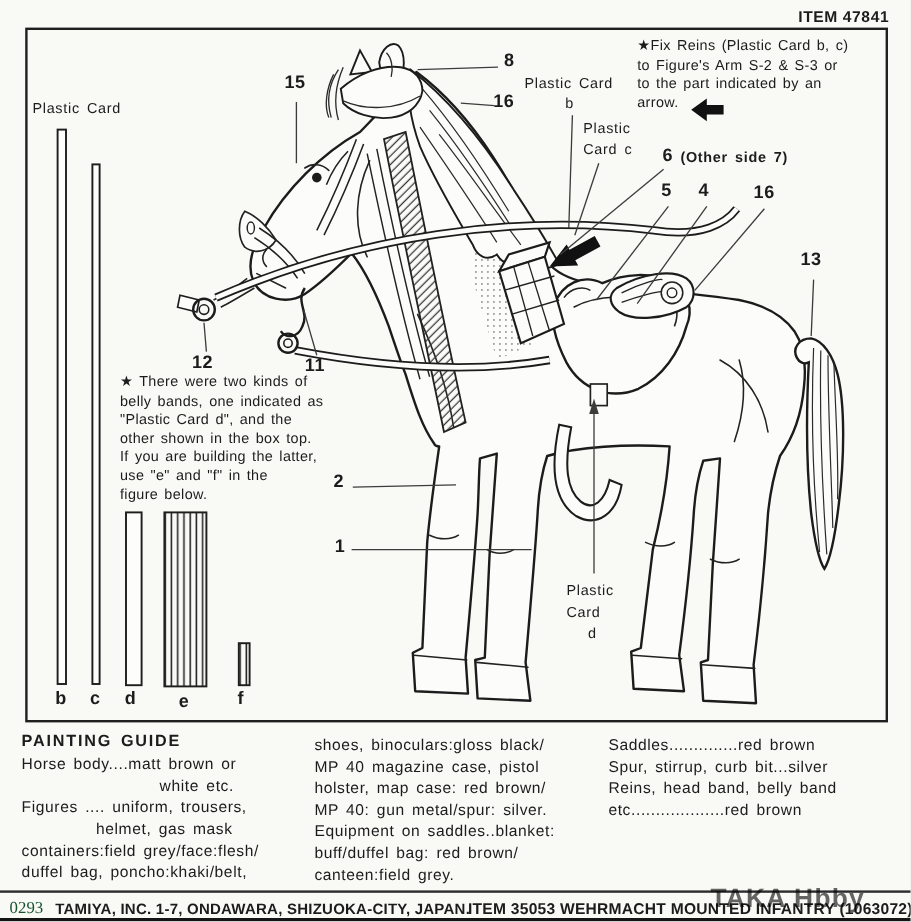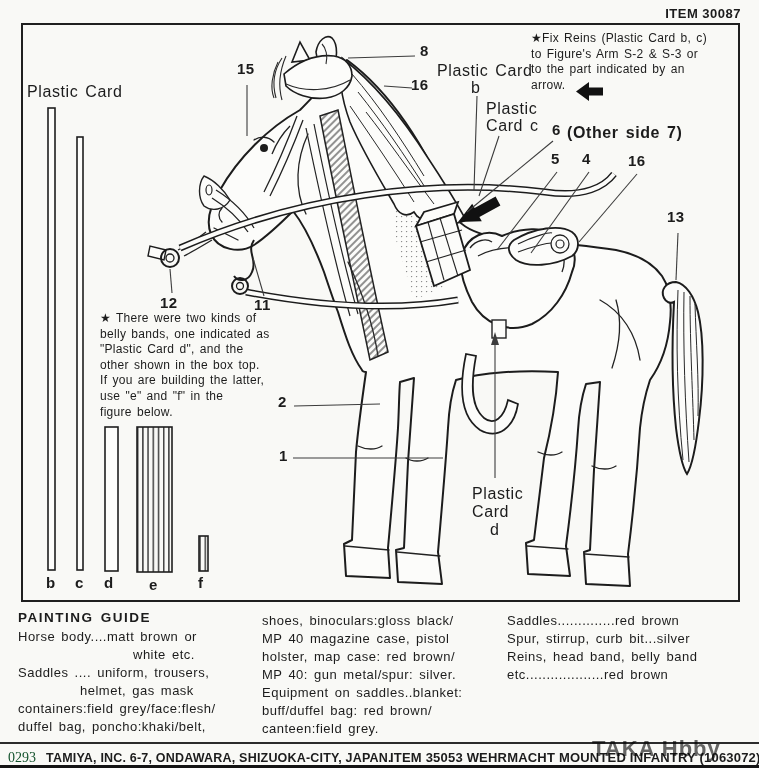--- a/index.html
+++ b/index.html
@@ -4,21 +4,21 @@
 <style>
   html,body{margin:0;padding:0;background:#e8e8e6;}
   .page{position:relative;width:759px;height:768px;background:#f9f9f6;overflow:hidden;
         font-family:"Liberation Sans",sans-serif;color:#1c1c1c;}
   .abs{position:absolute;white-space:nowrap;}
   .main-box{position:absolute;left:21px;top:23px;width:715px;height:575px;
             border:2px solid #1f1f1f;background:transparent;}
   svg.art{position:absolute;left:0;top:0;}
   .item-top{font-size:13px;font-weight:bold;letter-spacing:.5px;}
   .title{font-size:14.5px;letter-spacing:1.2px;word-spacing:3px;}
-  .small-label{font-size:16px;letter-spacing:.6px;word-spacing:2px;}
+  .small-label{font-size:12px;letter-spacing:.6px;word-spacing:2px;}
   .num{font-size:15px;font-weight:bold;letter-spacing:.5px;}
   .note{font-size:12px;line-height:15.6px;letter-spacing:.3px;word-spacing:1.5px;}
   .note div{white-space:nowrap;}
   .striplbl{font-size:15px;font-weight:bold;}
   .pg{font-size:13px;line-height:18px;letter-spacing:.5px;word-spacing:2px;}
   .pg div{white-space:nowrap;}
   .pg-title{font-size:13.5px;font-weight:bold;letter-spacing:1.5px;margin-bottom:1px;}
   .pg-indent-a{margin-left:115px;}
   .pg-indent-b{margin-left:62px;}
   .foot-line{position:absolute;left:0;top:742px;width:759px;height:2px;background:#2c2c2c;}
@@ -206,21 +206,21 @@
       <path d="M 678,233 L 676,280"></path>
       <path d="M 172,293 L 170,269"></path>
       <path d="M 264,296 L 253,258"></path>
       <path d="M 294,406 L 380,404"></path>
       <path d="M 293,458 L 443,458"></path>
       <path d="M 495,478 L 495,340"></path>
     </g>
     <polygon fill="#3c3c3c" points="491,345 495,332 499,345"></polygon>
   </svg>
 
-  <div class="abs item-top" style="right:18px;top:6px;">ITEM 30087</div>
+  <div class="abs item-top" style="right:18px;top:6px;">ITEM 47841</div>
 
 
   <div class="abs small-label" style="left:27px;top:83px;">Plastic Card</div>
 
   <div class="abs note" style="left:531px;top:31px;">
     <div>★Fix Reins (Plastic Card b, c)</div>
     <div>to Figure's Arm S-2 &amp; S-3 or</div>
     <div>to the part indicated by an</div>
     <div>arrow.</div>
   </div>
@@ -260,21 +260,21 @@
   <div class="abs striplbl" style="left:46px;top:574px;">b</div>
   <div class="abs striplbl" style="left:75px;top:574px;">c</div>
   <div class="abs striplbl" style="left:104px;top:574px;">d</div>
   <div class="abs striplbl" style="left:149px;top:576px;">e</div>
   <div class="abs striplbl" style="left:198px;top:574px;">f</div>
 
   <div class="abs pg" style="left:18px;top:609px;width:240px;">
     <div class="pg-title">PAINTING GUIDE</div>
     <div>Horse body....matt brown or</div>
     <div class="pg-indent-a">white etc.</div>
-    <div>Saddles .... uniform, trousers,</div>
+    <div>Figures .... uniform, trousers,</div>
     <div class="pg-indent-b">helmet, gas mask</div>
     <div>containers:field grey/face:flesh/</div>
     <div>duffel bag, poncho:khaki/belt,</div>
   </div>
   <div class="abs pg" style="left:262px;top:612px;width:245px;">
     <div>shoes, binoculars:gloss black/</div>
     <div>MP 40 magazine case, pistol</div>
     <div>holster, map case: red brown/</div>
     <div>MP 40: gun metal/spur: silver.</div>
     <div>Equipment on saddles..blanket:</div>
@@ -283,18 +283,18 @@
   </div>
   <div class="abs pg" style="left:507px;top:612px;width:250px;">
     <div>Saddles..............red brown</div>
     <div>Spur, stirrup, curb bit...silver</div>
     <div>Reins, head band, belly band</div>
     <div>etc...................red brown</div>
   </div>
 
   <div class="foot-line"></div>
   <div class="abs foot-code" style="left:8px;top:750px;">0293</div>
-  <div class="abs foot-co" style="left:46px;top:751px;">TAMIYA, INC. 6-7, ONDAWARA, SHIZUOKA-CITY, JAPAN.</div>
+  <div class="abs foot-co" style="left:46px;top:751px;">TAMIYA, INC. 1-7, ONDAWARA, SHIZUOKA-CITY, JAPAN.</div>
   <div class="abs foot-item" style="left:390px;top:750px;">ITEM 35053  WEHRMACHT MOUNTED INFANTRY (1063072)</div>
   <div class="abs watermark" style="left:592px;top:736px;">TAKA Hbby</div>
   <div class="foot-bottom"></div>
 
 </div>
 
 </body></html>

